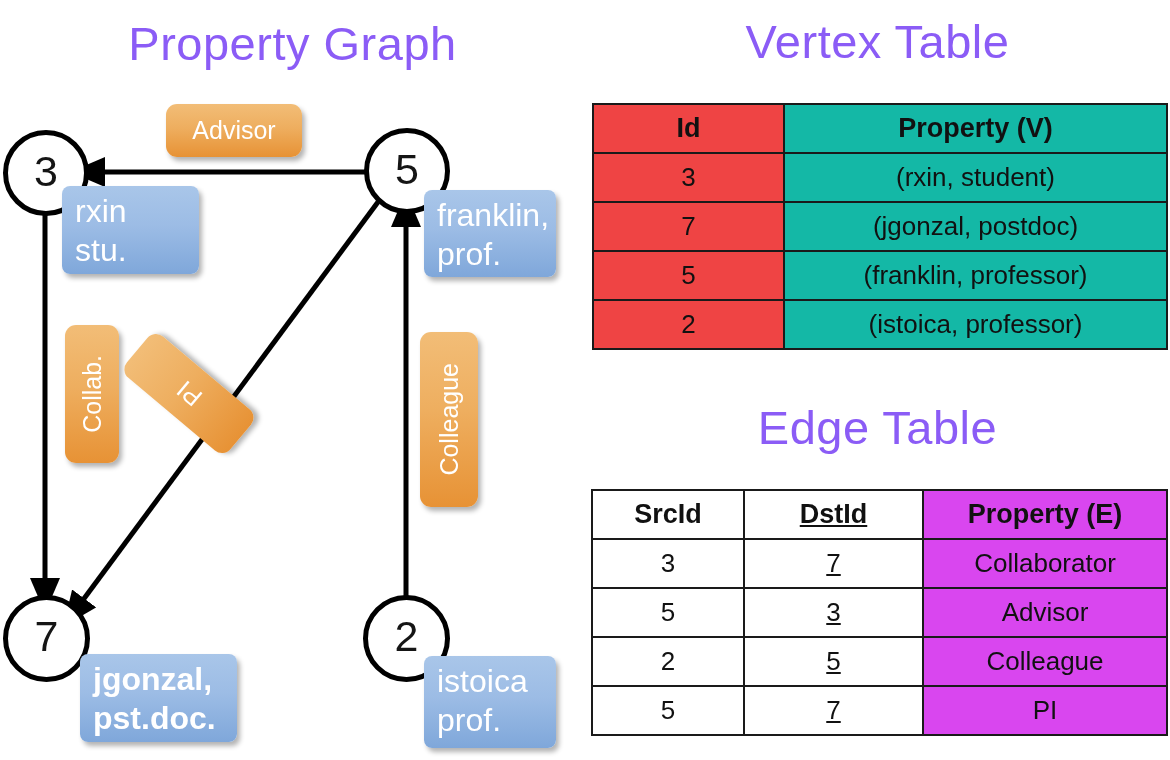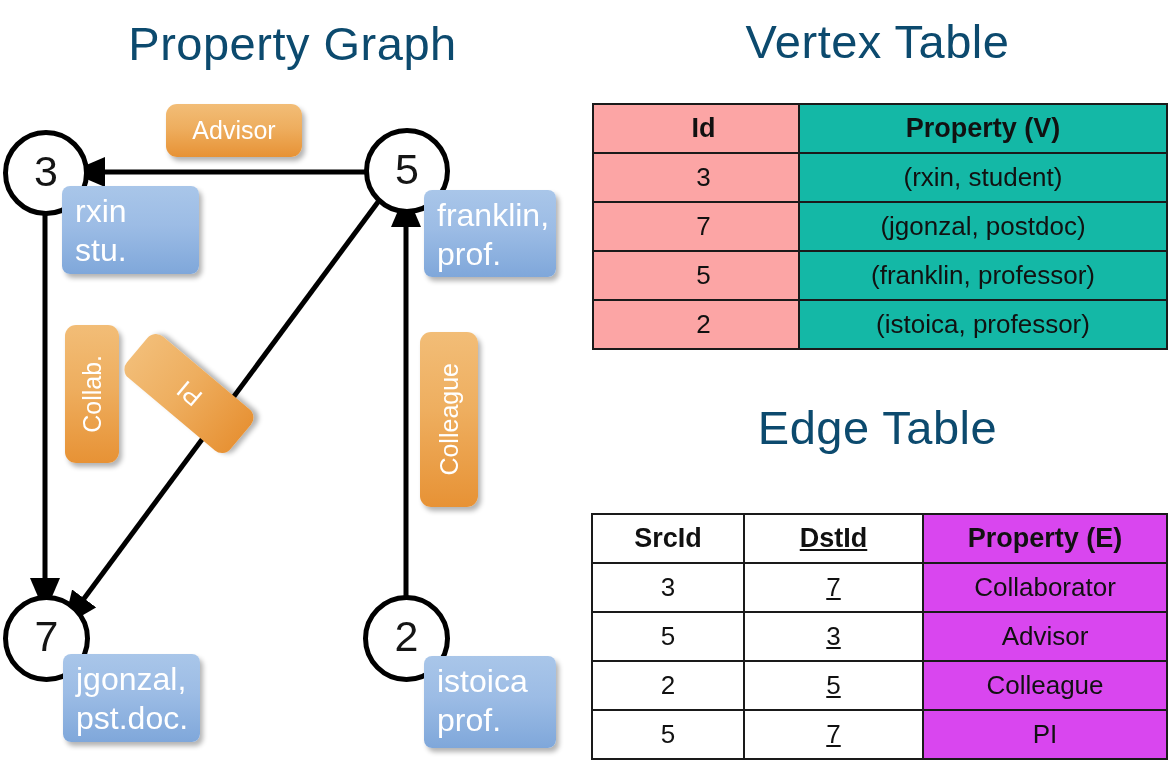--- a/index.html
+++ b/index.html
@@ -16,21 +16,21 @@
     color: #000000;
   }
 
   
   .title {
     position: absolute;
     font-family: "Liberation Sans", sans-serif;
     font-weight: 300;
     font-size: 47px;
     letter-spacing: 0.5px;
-    color: #0c4a6e;
+    color: #8b5cf6;
     white-space: nowrap;
     text-align: center;
   }
   #title-property-graph { left: 0px;   top: 16px;  width: 585px; }
   #title-vertex-table   { left: 585px; top: 14px;  width: 585px; text-align: center; }
   #title-edge-table     { left: 585px; top: 400px; width: 585px; }
 
   
   #graph-panel {
     position: absolute;
@@ -103,24 +103,24 @@
     font-weight: 400;
     font-size: 26px;
     color: #111111;
     padding: 0;
     height: 47px;
     vertical-align: middle;
   }
   .data-table th { font-weight: 700; font-size: 27px; }
 
   #vertex-table { left: 592px; top: 103px; width: 576px; }
-  #vertex-table .col-id   { width: 189px; background: #fca5a5; padding-left: 15px; }
+  #vertex-table .col-id   { width: 189px; background: #ef4444; }
   #vertex-table .col-prop { background: #14b8a6; }
 
-  #edge-table { left: 591px; top: 489px; width: 577px; margin-top: 24px; }
+  #edge-table { left: 591px; top: 489px; width: 577px; }
   #edge-table .col-src  { width: 150px; background: #ffffff; }
   #edge-table .col-dst  { width: 177px; background: #ffffff; text-decoration: underline; }
   #edge-table .col-prop { background: #d946ef; }
 </style>
 </head>
 <body>
 
 <div class="title" id="title-property-graph">Property Graph</div>
 <div class="title" id="title-vertex-table">Vertex Table</div>
 <div class="title" id="title-edge-table">Edge Table</div>
@@ -157,21 +157,21 @@
   </div>
 
   <div class="prop-box" style="left:62px; top:186px; width:137px; height:88px;">
     <div>rxin</div>
     <div>stu.</div>
   </div>
   <div class="prop-box" style="left:424px; top:190px; width:132px; height:87px;">
     <div>franklin,</div>
     <div>prof.</div>
   </div>
-  <div class="prop-box" style="left:63px; top:654px; width:137px; height:88px;">
+  <div class="prop-box" style="left:80px; top:654px; width:157px; height:88px;font-weight:bold;">
     <div>jgonzal,</div>
     <div>pst.doc.</div>
   </div>
   <div class="prop-box" style="left:424px; top:656px; width:132px; height:92px;">
     <div>istoica</div>
     <div>prof.</div>
   </div>
 
   <div class="edge-label" style="left:166px; top:104px; width:136px; height:53px;">
     <span>Advisor</span>

